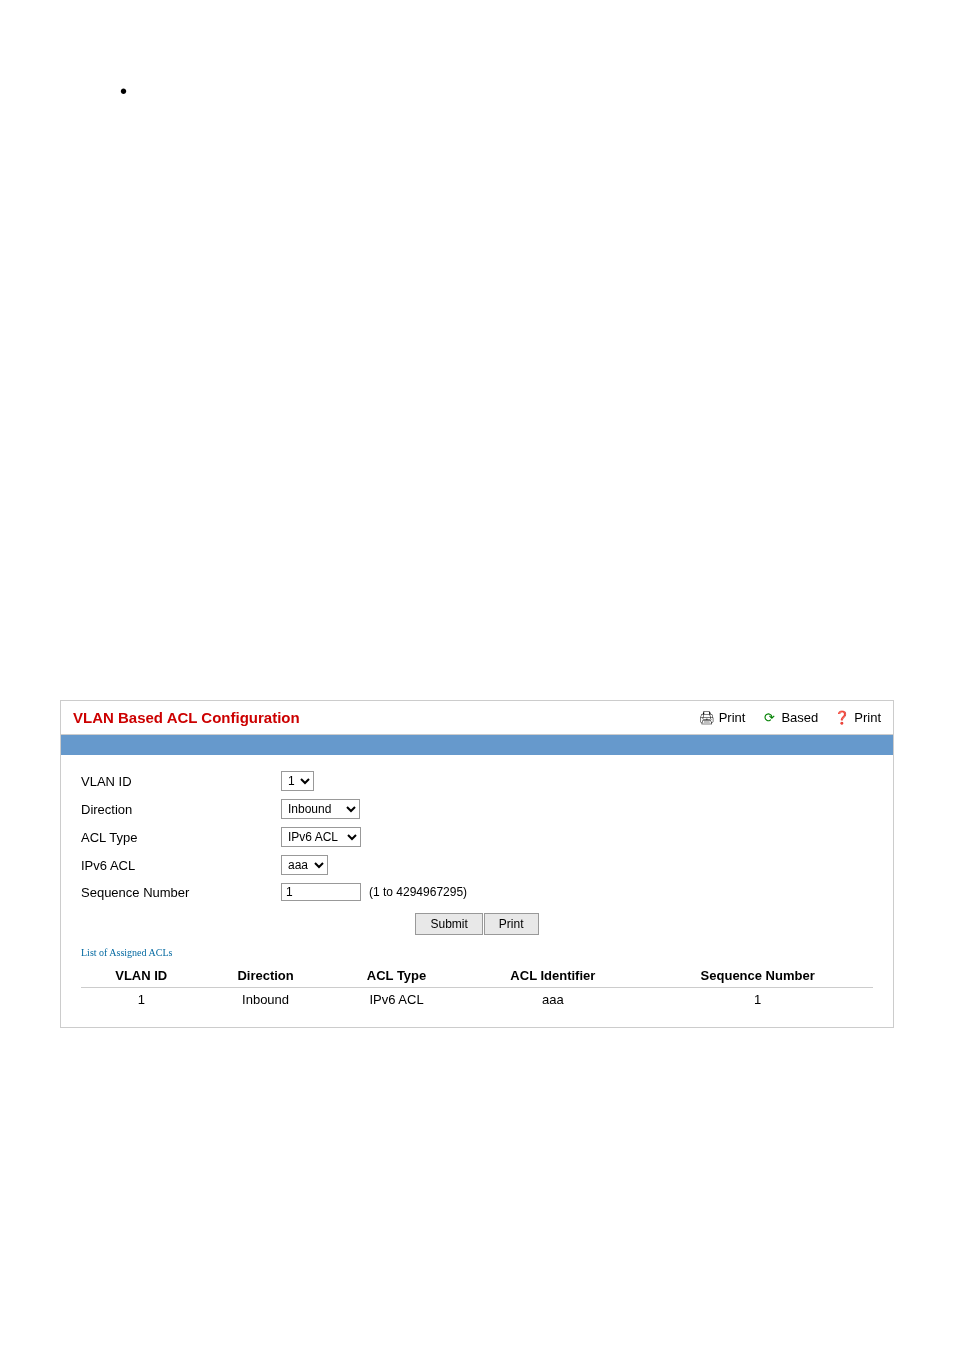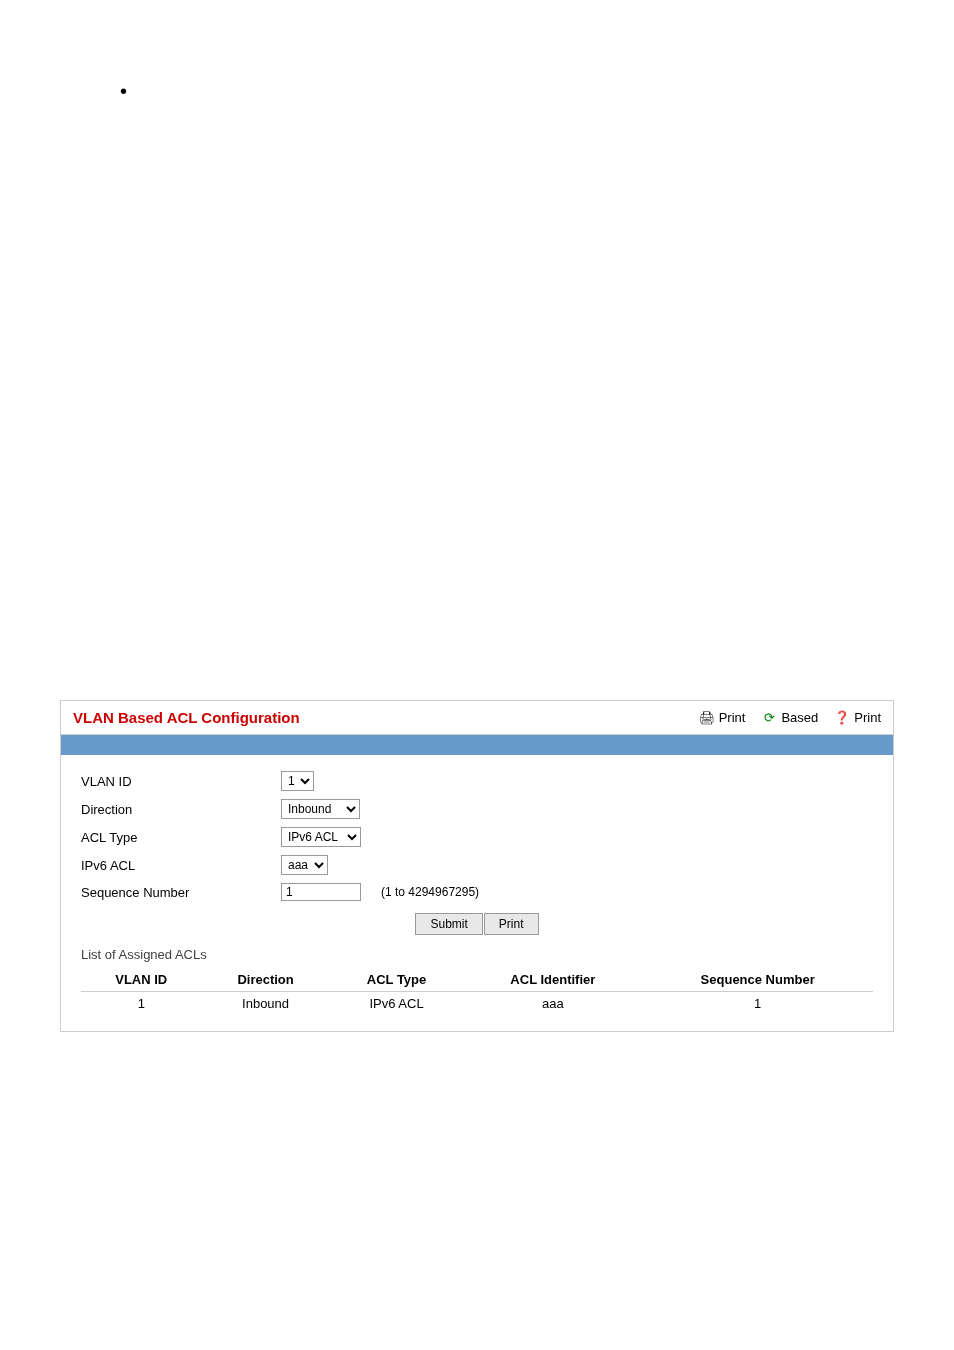--- a/index.html
+++ b/index.html
@@ -120,43 +120,44 @@
       font-size: 12px;
       padding: 1px 4px;
       border: 1px solid #999999;
       background: #ffffff;
       width: 80px;
     }
 
     .range-hint {
       font-size: 12px;
       color: #000000;
-      margin-left: 12px;
+      margin-left: 0;
     }
 
     .button-row {
       display: flex;
       gap: 1px;
       margin: 12px 0 12px 0;
       justify-content: center;
     }
 
     .btn {
       font-size: 12px;
       padding: 3px 14px;
       border: 1px solid #999999;
       background: #e8e8e8;
       cursor: pointer;
       color: #000000;
     }
 
     .list-section-label {
-      font-size: 13px;
-      color: #404040;
+      font-size: 10px;
+      color: #0369a1;
       margin-bottom: 6px;
+      font-family: Liberation Serif, serif;
     }
 
     .acl-table {
       width: 100%;
       border-collapse: collapse;
       font-size: 13px;
     }
 
     .acl-table th {
       font-weight: bold;

